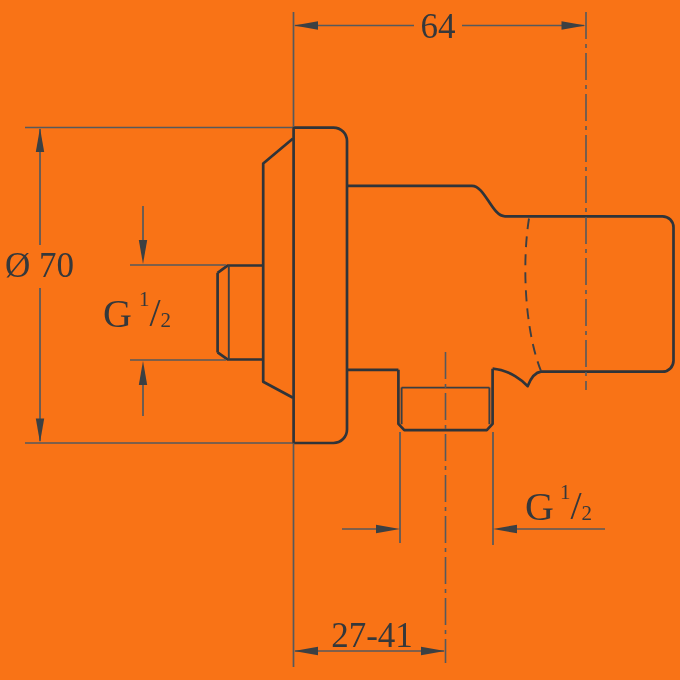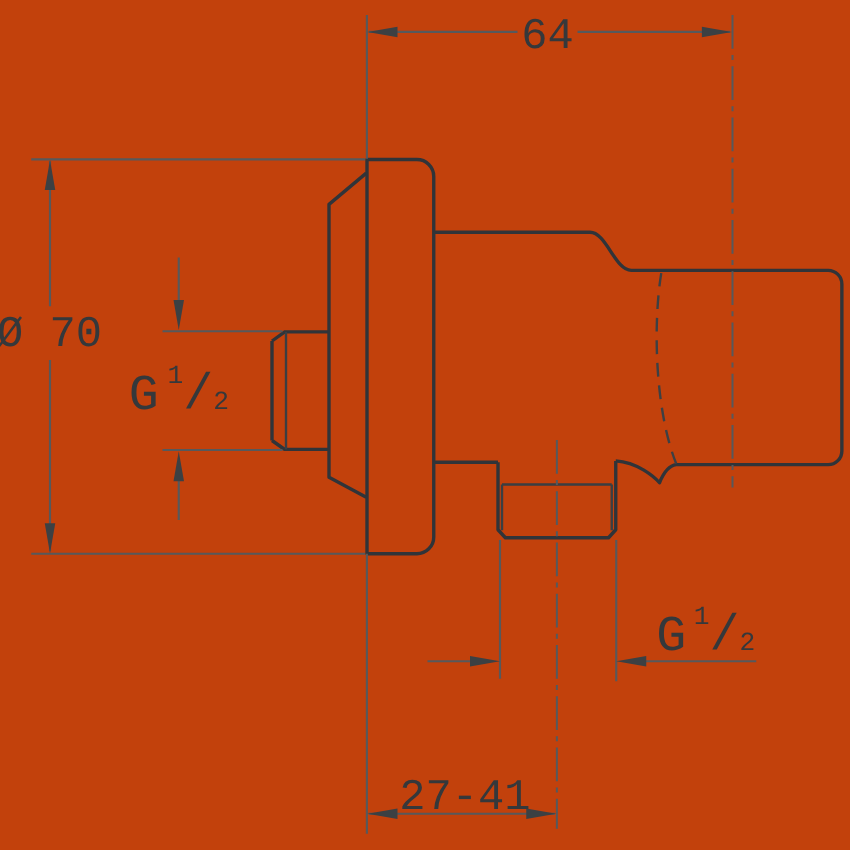--- a/index.html
+++ b/index.html
@@ -1,20 +1,20 @@
 <!DOCTYPE html>
 <html><head>
 <meta charset="utf-8">
 <style>
   html,body{margin:0;padding:0;background:#fbfbfc;}
   .stage{
     width:680px;height:680px;
-    background:#c2410c;
+    background:#f97316;
     position:relative;
-    font-family:Liberation Mono, monospace;
+    font-family:Liberation Serif, serif;
     overflow:hidden;
   }
   svg{display:block;}
   .obj{stroke:#303439;stroke-width:2.7;fill:none;stroke-linejoin:round;stroke-linecap:butt;}
   .obj-thin{stroke:#3a3e42;stroke-width:1.9;fill:none;}
   .dim{stroke:#56595c;stroke-width:1.7;fill:none;stroke-linecap:butt;}
   .arrowhead{fill:#3c4043;stroke:none;}
   .hidden-line{stroke:#3c4044;stroke-width:1.9;fill:none;stroke-dasharray:11 7;}
   .cline{stroke:#56595c;stroke-width:1.6;fill:none;stroke-dasharray:27 5 4 5;}
   text{fill:#35383b;}

